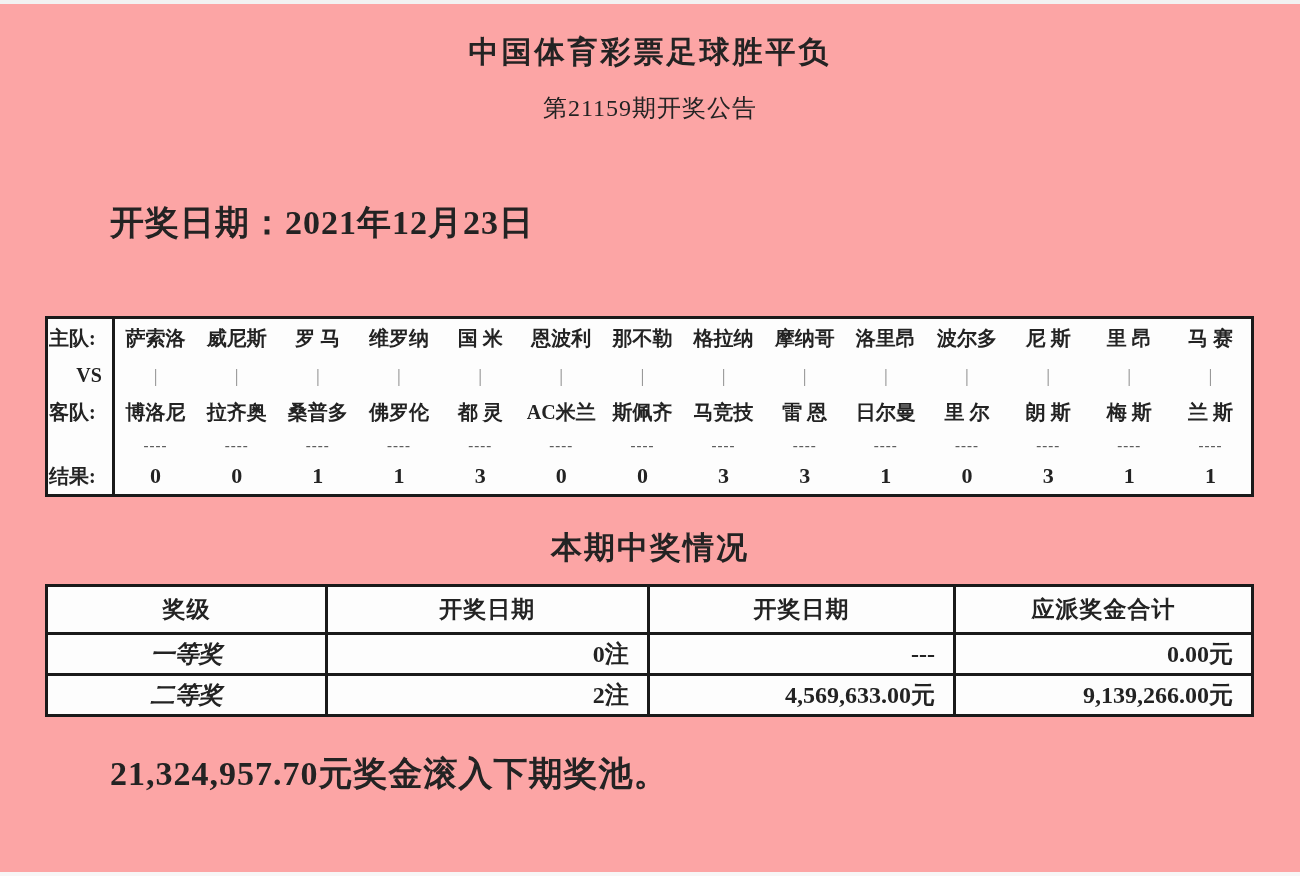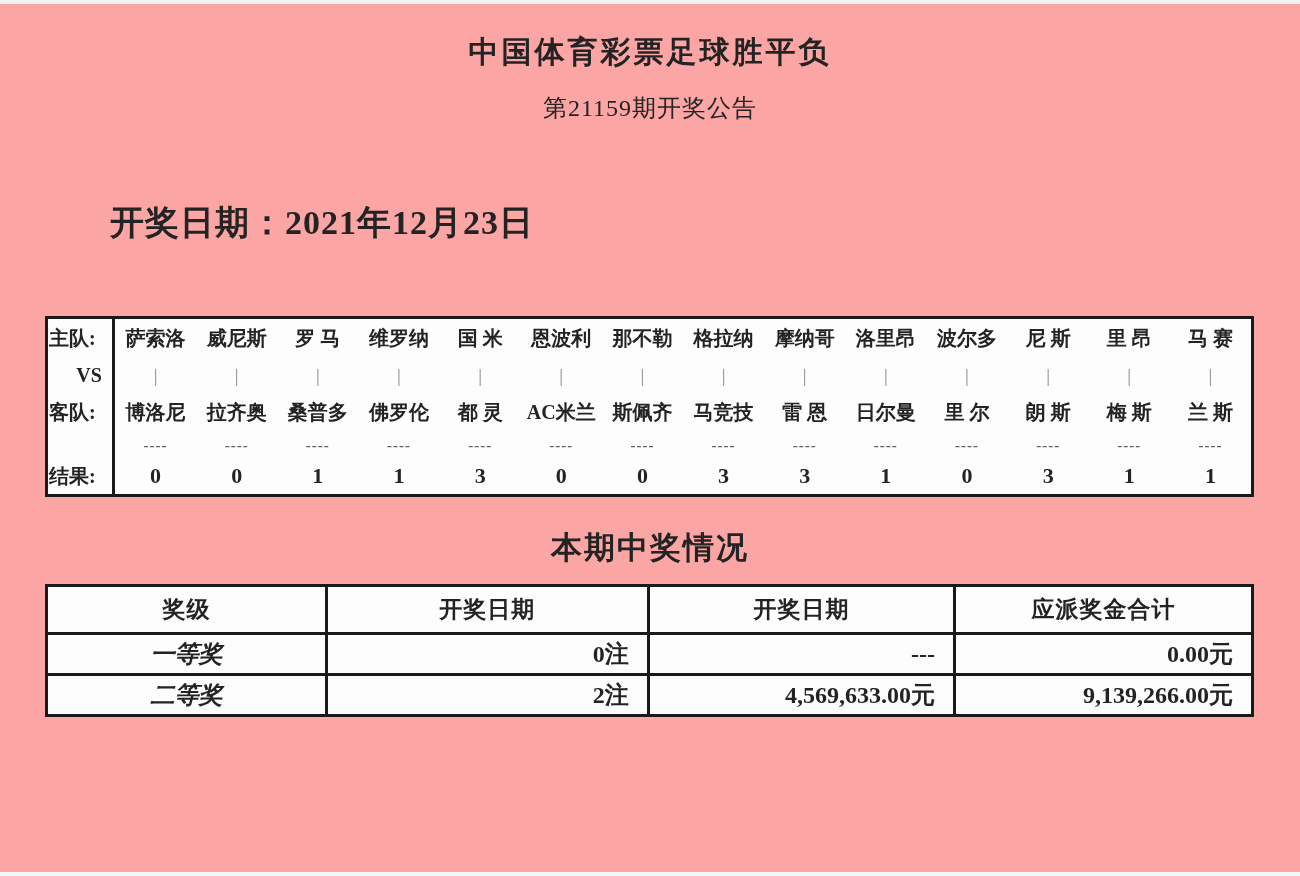--- a/index.html
+++ b/index.html
@@ -191,14 +191,15 @@
         </tr>
         <tr>
           <td>二等奖</td>
           <td>2注</td>
           <td>4,569,633.00元</td>
           <td>9,139,266.00元</td>
         </tr>
       </tbody>
   </table>
 
+  <div class="line rollover">21,324,957.70元奖金滚入下期奖池。</div>
 
 </div>
 
 </body></html>

